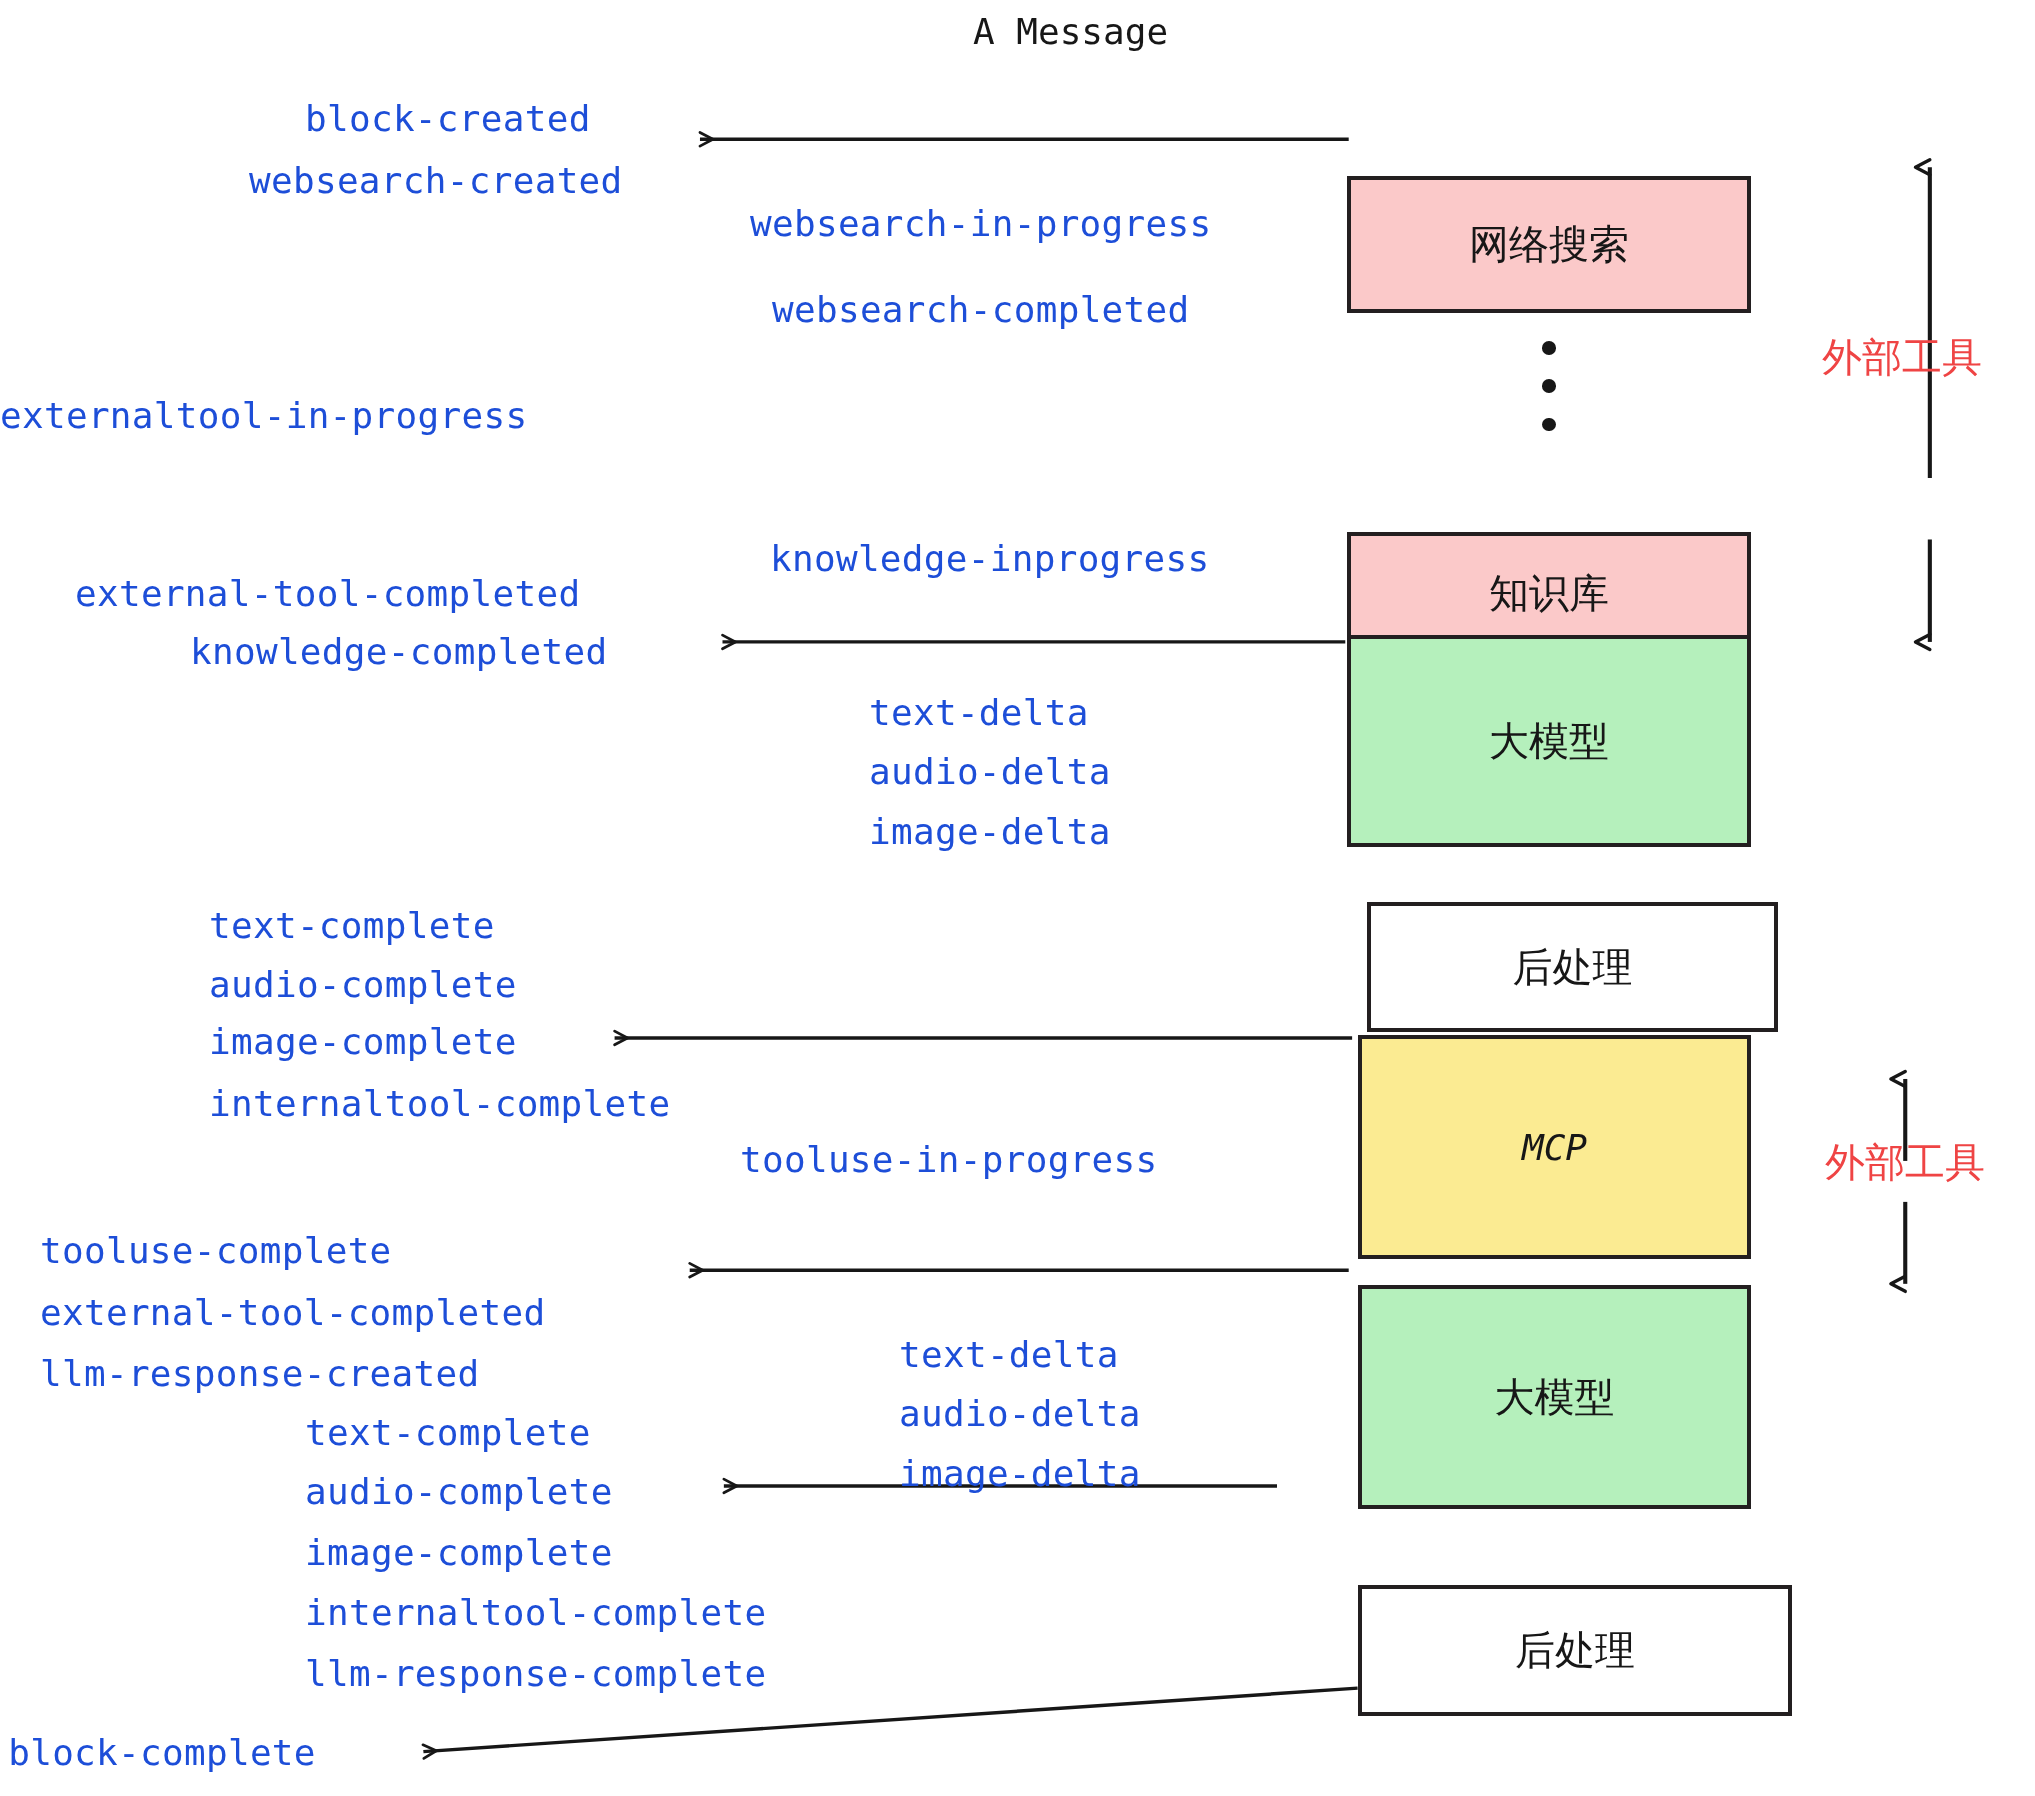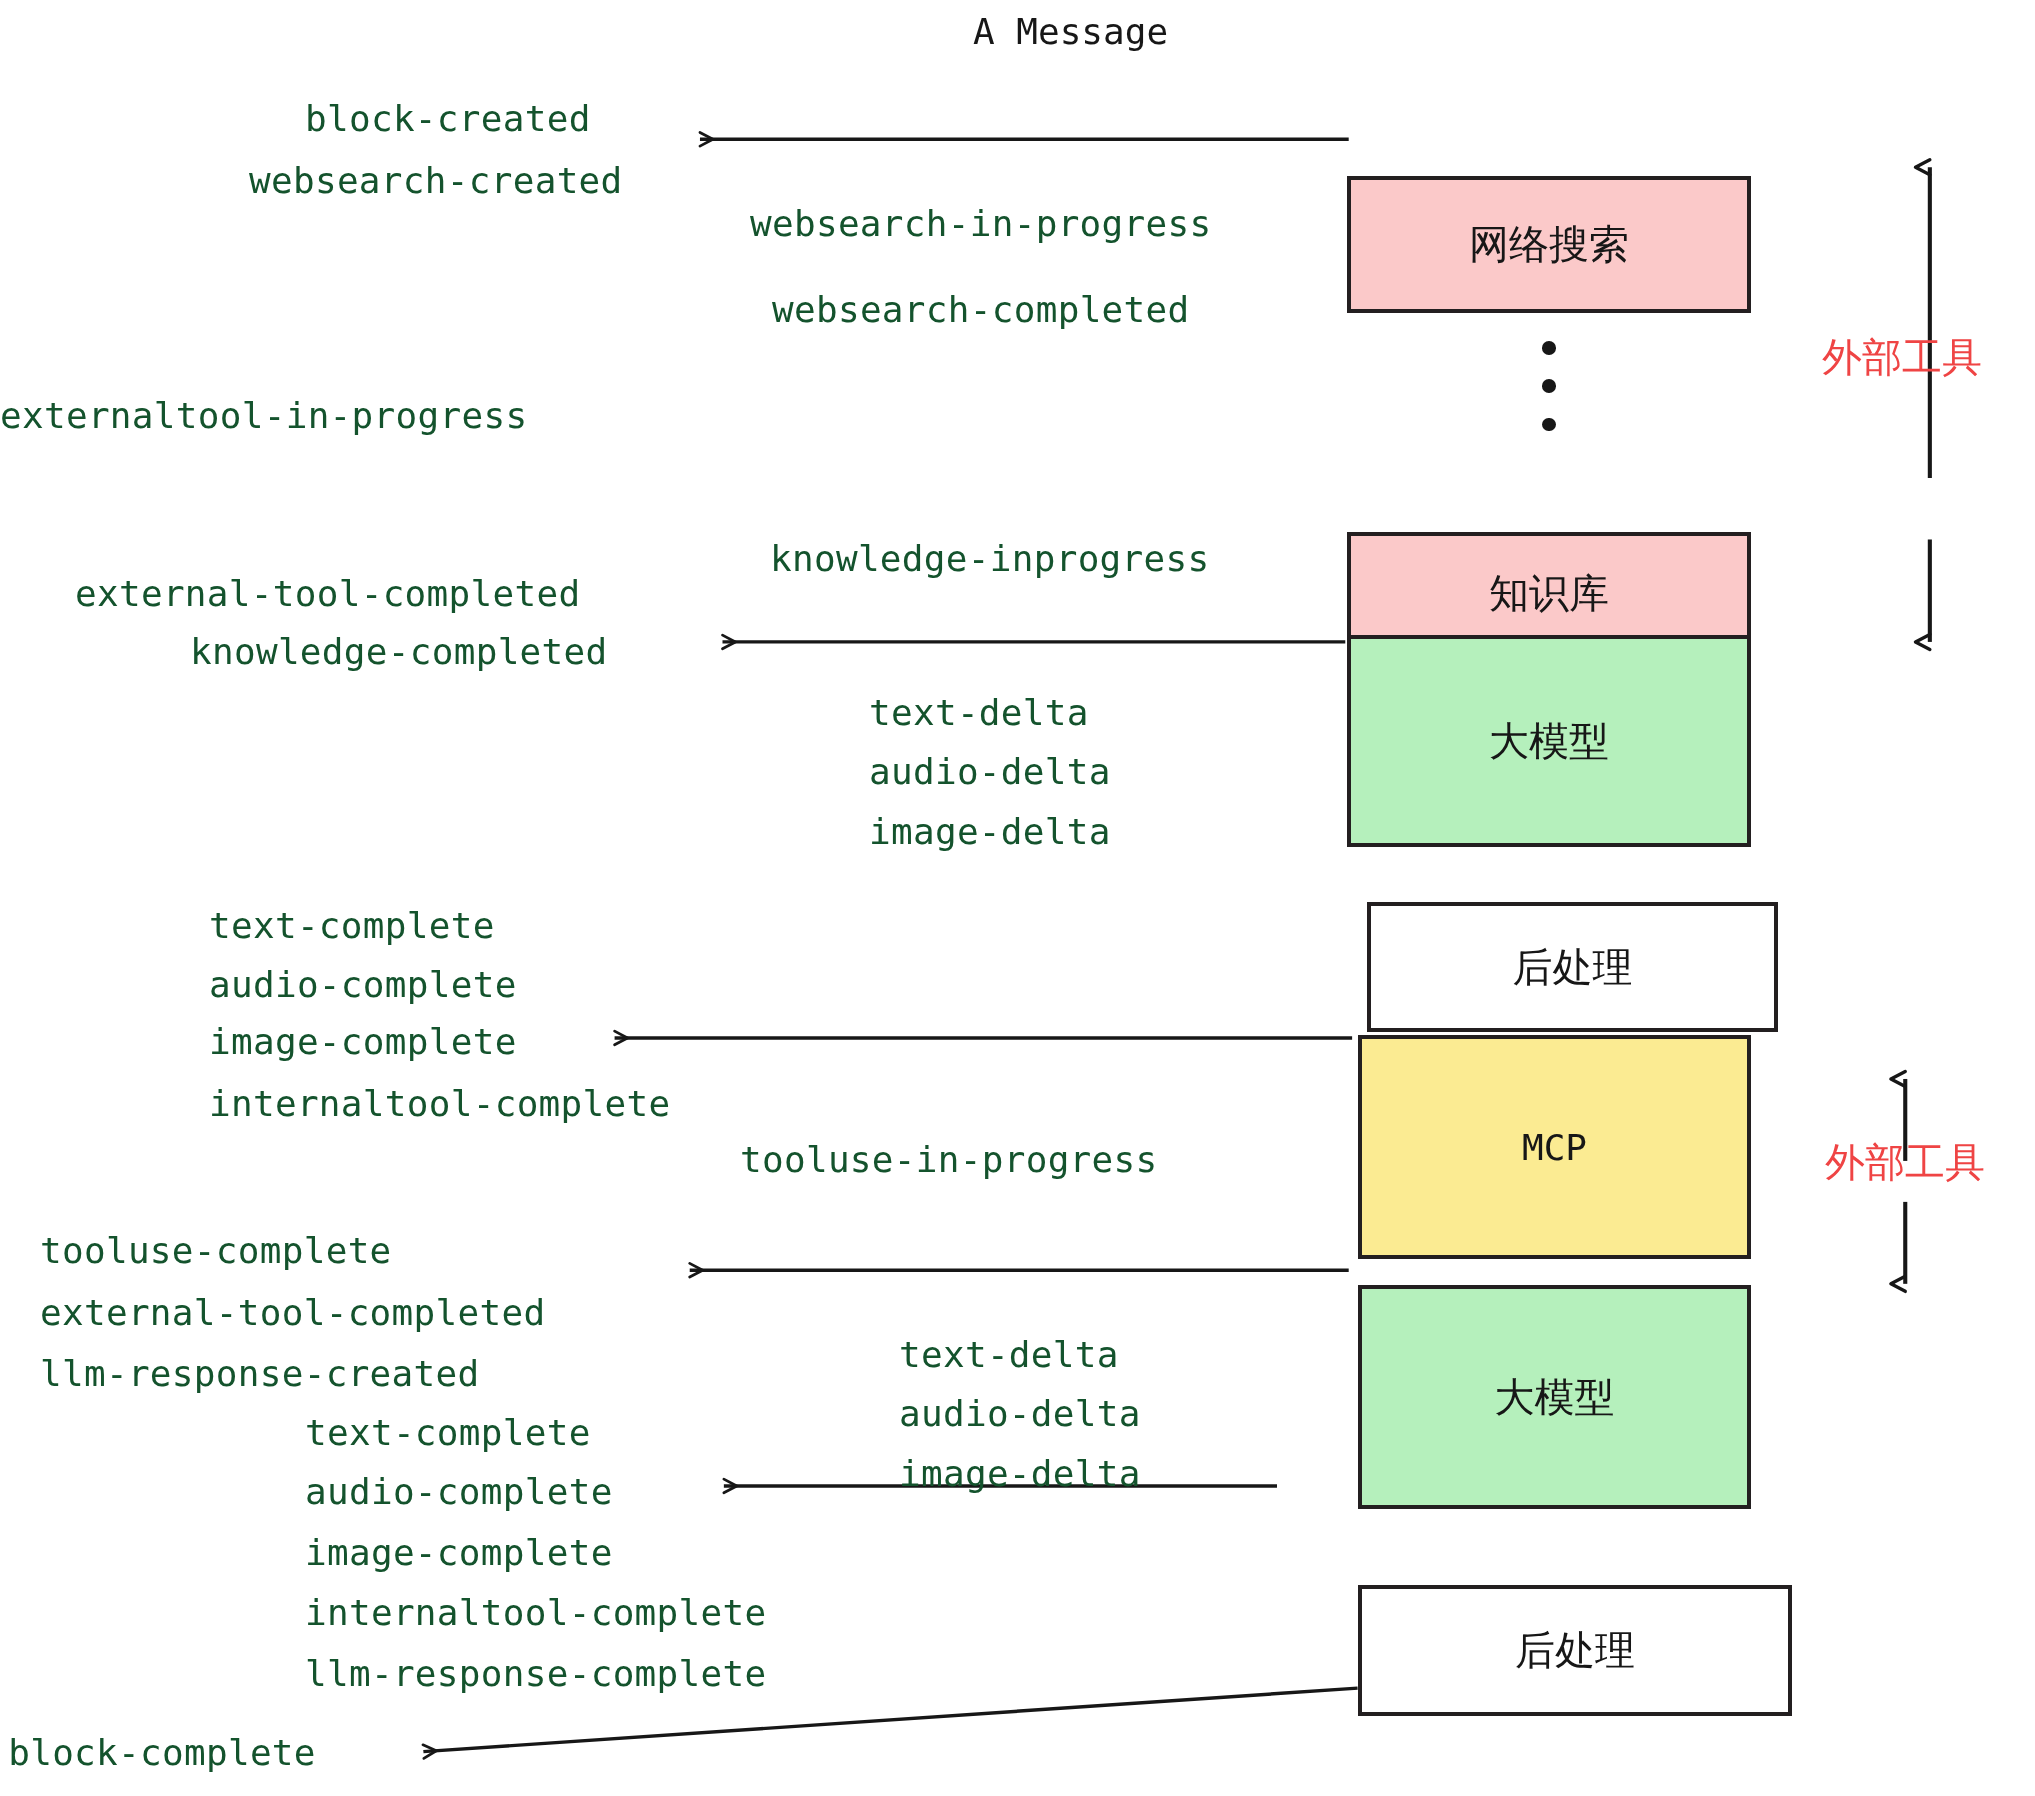--- a/index.html
+++ b/index.html
@@ -16,21 +16,21 @@
     font-family: "DejaVu Sans Mono", monospace;
     color: #1a1a1a;
     border-radius: 15px;
   }
   .lbl {
     position: absolute;
     white-space: nowrap;
     font-family: "DejaVu Sans Mono", monospace;
     font-size: 36px;
     letter-spacing: 0.3px;
-    color: #14532d;
+    color: #1d4ed8;
     line-height: 1;
   }
   .title {
     position: absolute;
     white-space: nowrap;
     font-family: "DejaVu Sans Mono", monospace;
     font-size: 36px;
     color: #171717;
     line-height: 1;
   }
@@ -133,21 +133,21 @@
   </div>
 
   <div class="box" style="left:1347px; top:635px; width:404px; height:212px; background:#B5F0BC;">
     <span>大模型</span>
   </div>
 
   <div class="box" style="left:1367px; top:902px; width:411px; height:130px; background:#FFFFFF;">
     <span>后处理</span>
   </div>
 
-  <div class="box mcp-label" style="left:1358px; top:1035px; width:393px; height:224px; background:#FBEB92;">
+  <div class="box mcp-label" style="left:1358px; top:1035px; width:393px; height:224px; background:#FBEB92;font-style:italic;">
     <span>MCP</span>
   </div>
 
   <div class="box" style="left:1358px; top:1285px; width:393px; height:224px; background:#B5F0BC;">
     <span>大模型</span>
   </div>
 
   <div class="box" style="left:1358px; top:1585px; width:434px; height:131px; background:#FFFFFF;">
     <span>后处理</span>
   </div>

